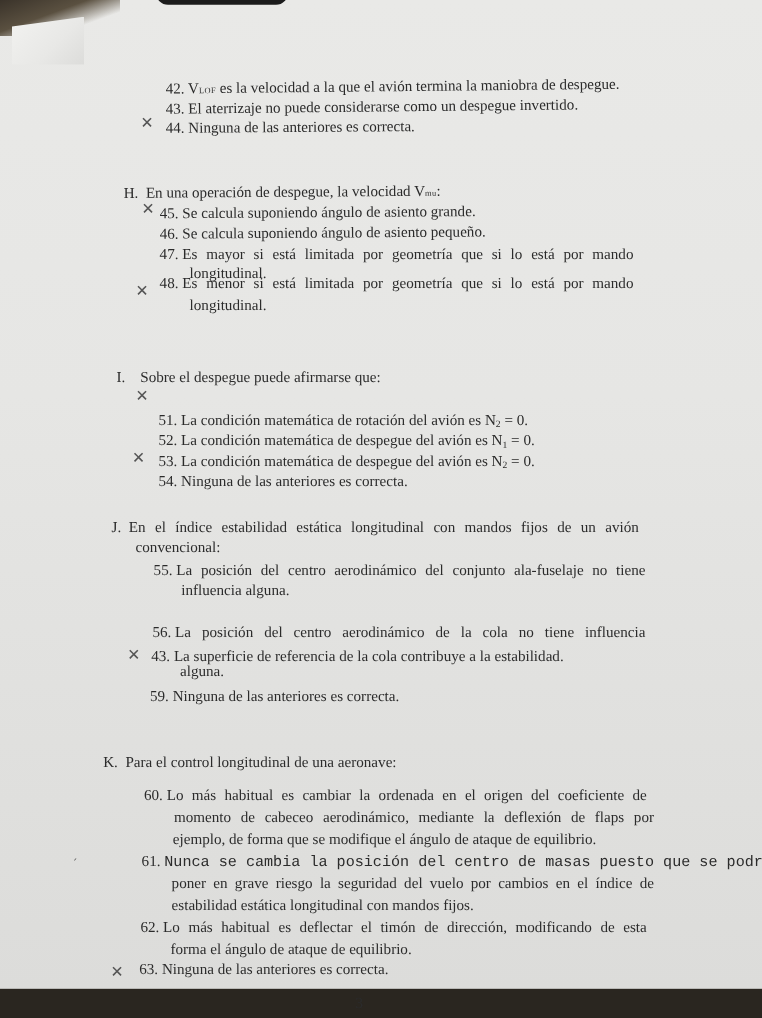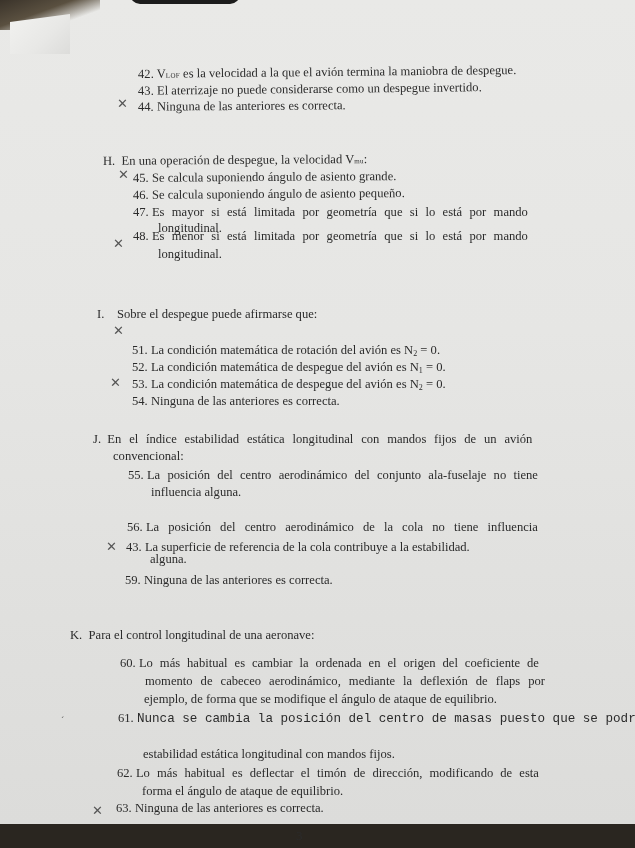--- a/index.html
+++ b/index.html
@@ -127,36 +127,39 @@
   <div class="mark" style="left:106px; top:539px;">✕</div>
   <div class="line" style="left:126px; top:539px;">
     <span>43.</span>
     <span>La superficie de referencia de la cola contribuye a la estabilidad.</span>
   </div>
   <div class="line" style="left:125px; top:572px;">
     <span>59.</span>
     <span>Ninguna de las anteriores es correcta.</span>
   </div>
 
-  <div class="line" style="left:70px; top:627px;">
+  <div class="line" style="left:86px; top:627px;">
     <span>K.</span>&nbsp;
     <span>Para el control longitudinal de una aeronave:</span>
   </div>
   <div class="line" style="left:120px; top:655px; width:425px;">
     <span>60.</span>
     <span class="justify" style="width:400px;">Lo más habitual es cambiar la ordenada en el origen del coeficiente de</span>
   </div>
   <div class="line" style="left:145px; top:673px; width:400px;">
     <span class="justify" style="width:400px;">momento de cabeceo aerodinámico, mediante la deflexión de flaps por</span>
   </div>
   <div class="line" style="left:144px; top:691px;">ejemplo, de forma que se modifique el ángulo de ataque de equilibrio.</div>
   <div class="mark" style="left:60px; top:705px; font-size:9px;">ˏ</div>
   <div class="line" style="left:118px; top:710px; width:427px;">
     <span>61.</span>
     <span class="justify" style="width:402px;font-family:Liberation Mono, monospace;">Nunca se cambia la posición del centro de masas puesto que se podría</span>
+  </div>
+  <div class="line" style="left:143px; top:728px; width:402px;">
+    <span class="justify" style="width:402px;">poner en grave riesgo la seguridad del vuelo por cambios en el índice de</span>
   </div>
   <div class="line" style="left:143px; top:746px;">estabilidad estática longitudinal con mandos fijos.</div>
   <div class="line" style="left:117px; top:765px; width:428px;">
     <span>62.</span>
     <span class="justify" style="width:403px;">Lo más habitual es deflectar el timón de dirección, modificando de esta</span>
   </div>
   <div class="line" style="left:142px; top:783px;">forma el ángulo de ataque de equilibrio.</div>
   <div class="mark" style="left:92px; top:803px;">✕</div>
   <div class="line" style="left:116px; top:800px;">
     <span>63.</span>

